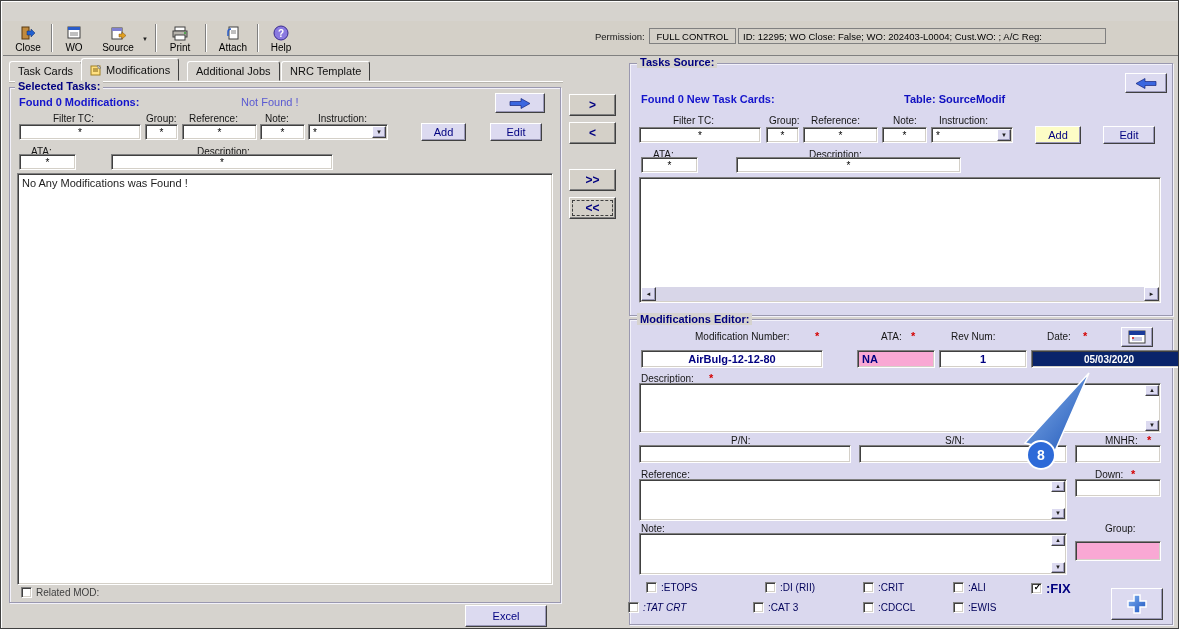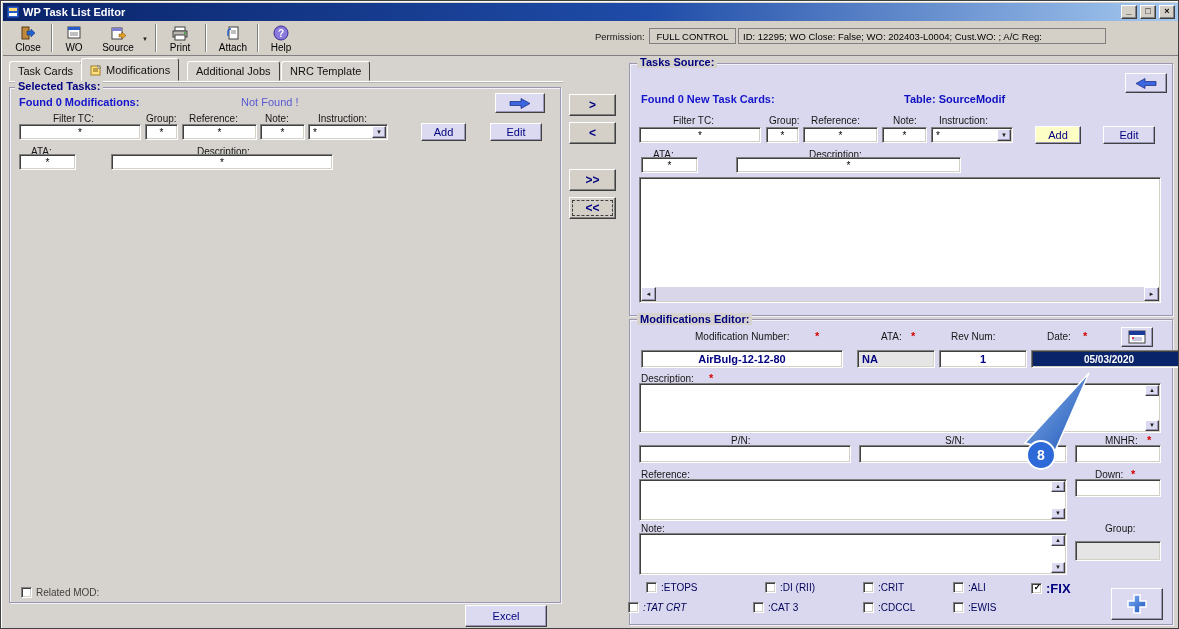--- a/index.html
+++ b/index.html
@@ -23,21 +23,21 @@
   .bluefound{position:absolute;font-size:11px;font-weight:bold;color:#1414cc;white-space:nowrap;}
   .notfound{position:absolute;font-size:11px;color:#5a5ad2;white-space:nowrap;}
   .req{position:absolute;font-size:11px;font-weight:bold;color:#d40000;}
   
   .group{position:absolute;border:1px solid #9a98b0;box-shadow:inset 1px 1px 0 #f2f1fa, 1px 1px 0 #f2f1fa;}
   .legend{position:absolute;font-size:11px;font-weight:bold;color:#000080;padding:0 3px;white-space:nowrap;}
   
   .field{position:absolute;background:#fff;border:1px solid;border-color:#808080 #ffffff #ffffff #808080;box-shadow:inset 1px 1px 0 #404040, inset -1px -1px 0 #d4d0c8;font-size:10px;color:#000;display:flex;align-items:center;justify-content:center;overflow:hidden;}
   .field.leftal{justify-content:flex-start;padding-left:4px;}
   .navyval{color:#000080;font-weight:bold;font-size:11px;}
-  .cyanbg{background:#e5e5e5;}
+  .cyanbg{background:#f9a8d4;}
   .selval{background:#0a246a;}
   .selval span{color:#ffffff;font-weight:bold;}
   .combo .dbtn{position:absolute;right:1px;top:1px;bottom:1px;width:14px;background:#dcdaf0;border:1px solid;border-color:#fff #404040 #404040 #fff;box-shadow:inset -1px -1px 0 #9a98b8;font-size:6px;display:flex;align-items:center;justify-content:center;color:#202020;}
   .btn{position:absolute;font-size:11px;color:#000080;display:flex;align-items:center;justify-content:center;}
   .transferbtn{position:absolute;left:568px;width:47px;height:22px;font-size:12px;font-weight:bold;color:#000080;display:flex;align-items:center;justify-content:center;}
   
   .listbox{position:absolute;background:#fff;border:1px solid;border-color:#808080 #ffffff #ffffff #808080;box-shadow:inset 1px 1px 0 #404040, inset -1px -1px 0 #d4d0c8;font-size:11px;color:#1c1c1c;}
   .spin{position:absolute;width:14px;height:11px;background:#dcdaf0;border:1px solid;border-color:#fff #404040 #404040 #fff;box-shadow:inset -1px -1px 0 #9a98b8;font-size:6px;line-height:9px;text-align:center;color:#202020;}
   .hsb{position:absolute;left:1px;right:1px;bottom:1px;height:14px;background:#d8d6e8;}
   .hsb .sbtn{position:absolute;top:0;width:15px;height:14px;background:#dcdaf0;border:1px solid;border-color:#fff #404040 #404040 #fff;box-shadow:inset -1px -1px 0 #9a98b8;font-size:6px;line-height:12px;text-align:center;color:#202020;}
@@ -53,31 +53,20 @@
   .cblabel{font-size:10px;color:#00005a;}
   .cb.fix .cblabel{font-weight:bold;font-size:13px;color:#000080;}
   .cb.graylbl .cblabel{color:#404040;}
   .annot{position:absolute;left:990px;top:358px;width:130px;height:120px;z-index:50;pointer-events:none;}
 </style>
 </head>
 <body>
 
 <div id="win">
 
-  <div class="titlebar">
-    <svg width="14" height="14">
-        <rect x="1" y="1" width="12" height="12" fill="#2a5cc8" stroke="#0a246a"></rect>
-        <rect x="3" y="3" width="8" height="3" fill="#ffd870"></rect>
-        <rect x="3" y="8" width="8" height="3" fill="#ffffff"></rect>
-      </svg>
-    <span class="t">WP Task List Editor</span>
-    <span class="winbtn raised">_</span>
-    <span class="winbtn raised">□</span>
-    <span class="winbtn raised">×</span>
-  </div>
 
   <div class="toolbar">
     <div class="tbtn" style="left:6px;width:38px;">
       <svg width="16" height="16">
           <rect x="2" y="2" width="7" height="12" fill="#c08a3e" stroke="#5a3a10"></rect>
           <path d="M7 6 h4 v-2 l4 4 -4 4 v-2 H7 z" fill="#2060d0" stroke="#102a60" stroke-width="0.5"></path>
         </svg>
       <span>Close</span>
     </div>
     <div class="tsep" style="left:48px;"></div>
@@ -175,20 +164,23 @@
     <span class="dbtn">▼</span>
   </div>
   <div class="btn raisedlav" style="left:420px;top:122px;width:45px;height:18px;">Add</div>
   <div class="btn raisedlav" style="left:489px;top:122px;width:52px;height:18px;">Edit</div>
 
   <span class="lbl" style="left:30px;top:145px;">ATA:</span>
   <div class="field" style="left:18px;top:153px;width:57px;height:16px;">*</div>
   <span class="lbl" style="left:196px;top:145px;">Description:</span>
   <div class="field" style="left:110px;top:153px;width:222px;height:16px;">*</div>
 
+  <div class="listbox" style="left:16px;top:172px;width:536px;height:412px;padding:3px 4px;">
+    <span>No Any Modifications was Found !</span>
+  </div>
 
   <div class="cb graylbl" style="left:20px;top:586px;">
     <span class="cbbox"></span>
     <span class="cblabel">Related MOD:</span>
   </div>
   <div class="btn raisedlav" style="left:464px;top:604px;width:82px;height:22px;">Excel</div>
 
   <div class="transferbtn raised" style="top:93px;">&gt;</div>
   <div class="transferbtn raised" style="top:121px;">&lt;</div>
   <div class="transferbtn raised" style="top:168px;">&gt;&gt;</div>
@@ -247,21 +239,21 @@
   <div class="raisedlav" style="position:absolute;left:1120px;top:326px;width:32px;height:20px;display:flex;align-items:center;justify-content:center;">
     <svg width="18" height="14">
         <rect x="1" y="1" width="16" height="12" fill="#ffffff" stroke="#404040"></rect>
         <rect x="1" y="1" width="16" height="4" fill="#1a3a9a"></rect>
         <line x1="4" y1="8" x2="14" y2="8" stroke="#9090c0"></line>
         <line x1="4" y1="10" x2="14" y2="10" stroke="#9090c0"></line>
         <rect x="4" y="7" width="2" height="2" fill="#d04040"></rect>
       </svg>
   </div>
 
-  <div class="field" style="left:640px;top:349px;width:202px;height:18px;">
+  <div class="field" style="left:640px;top:349px;width:182px;height:18px;">
     <span class="navyval">AirBulg-12-12-80</span>
   </div>
   <div class="field cyanbg leftal" style="left:856px;top:349px;width:78px;height:18px;">
     <span class="navyval">NA</span>
   </div>
   <div class="field" style="left:938px;top:349px;width:88px;height:18px;">
     <span class="navyval">1</span>
   </div>
   <div class="field selval" style="left:1030px;top:349px;width:156px;height:18px;">
     <span>05/03/2020</span>

